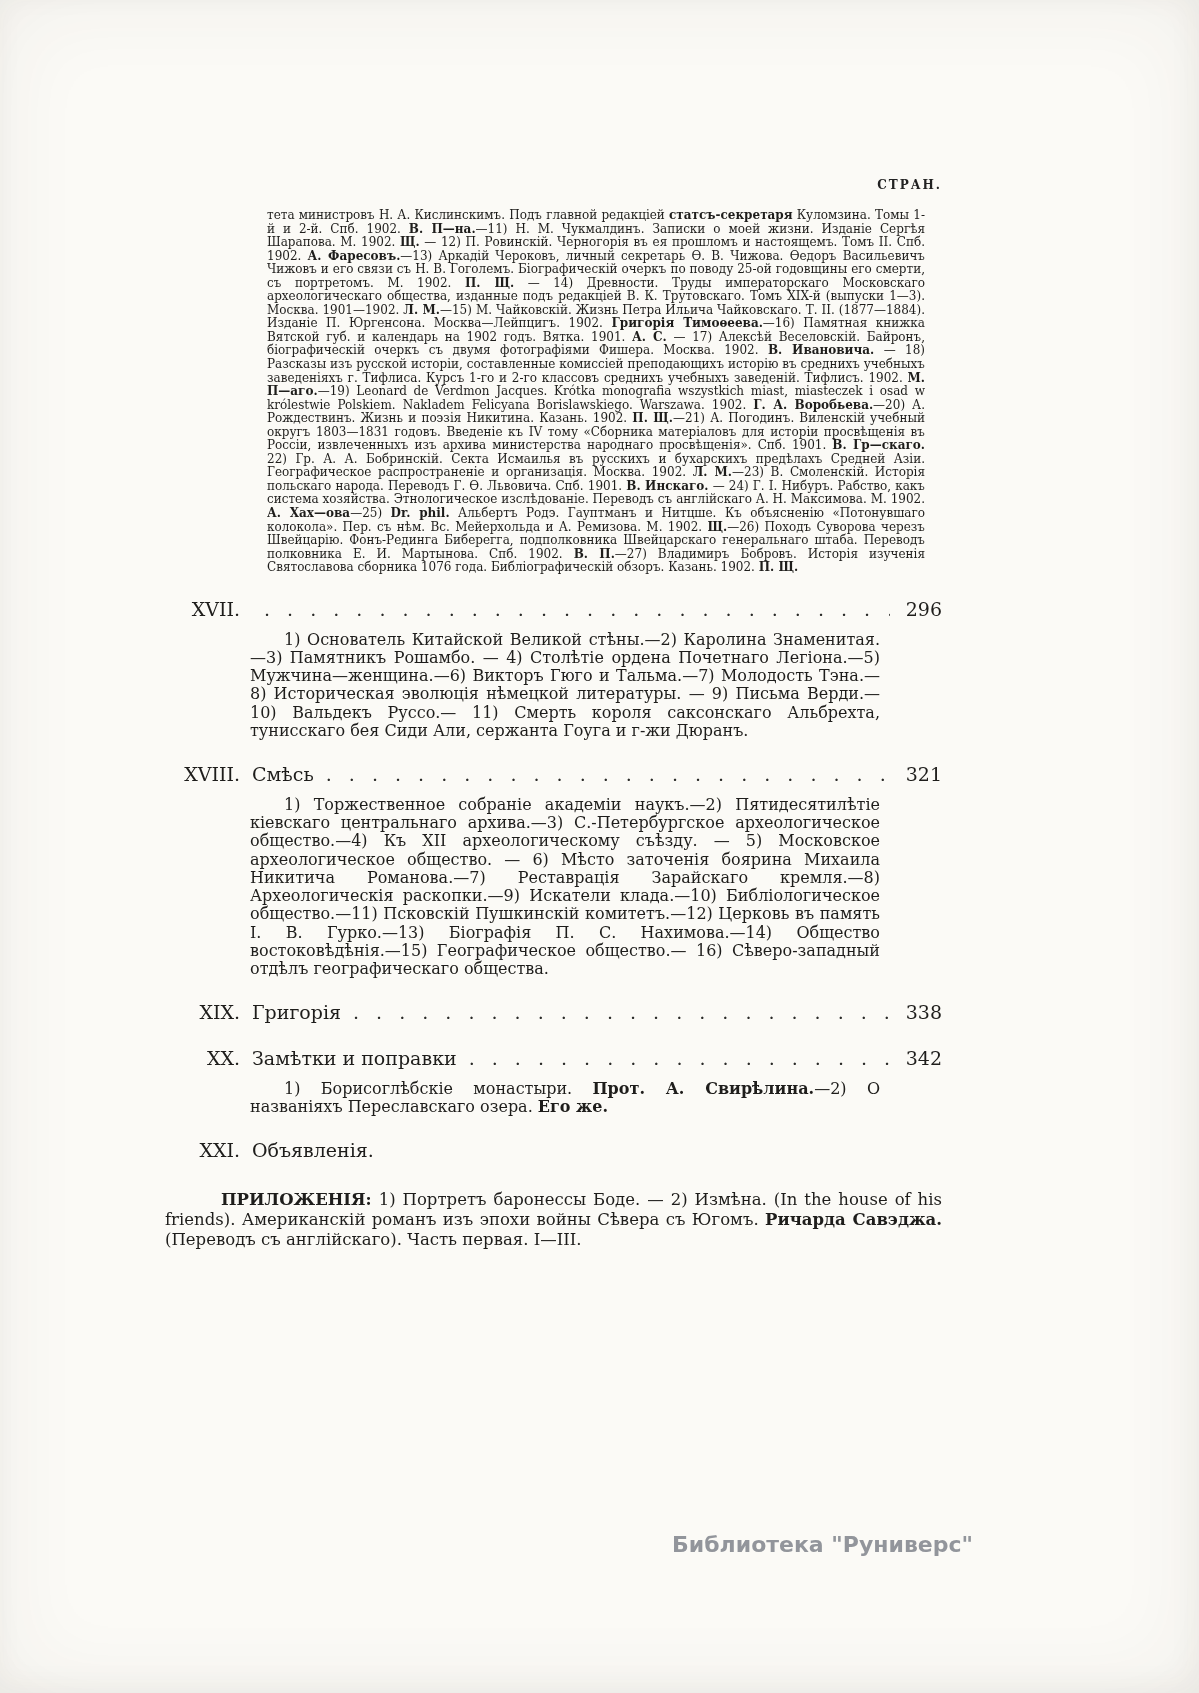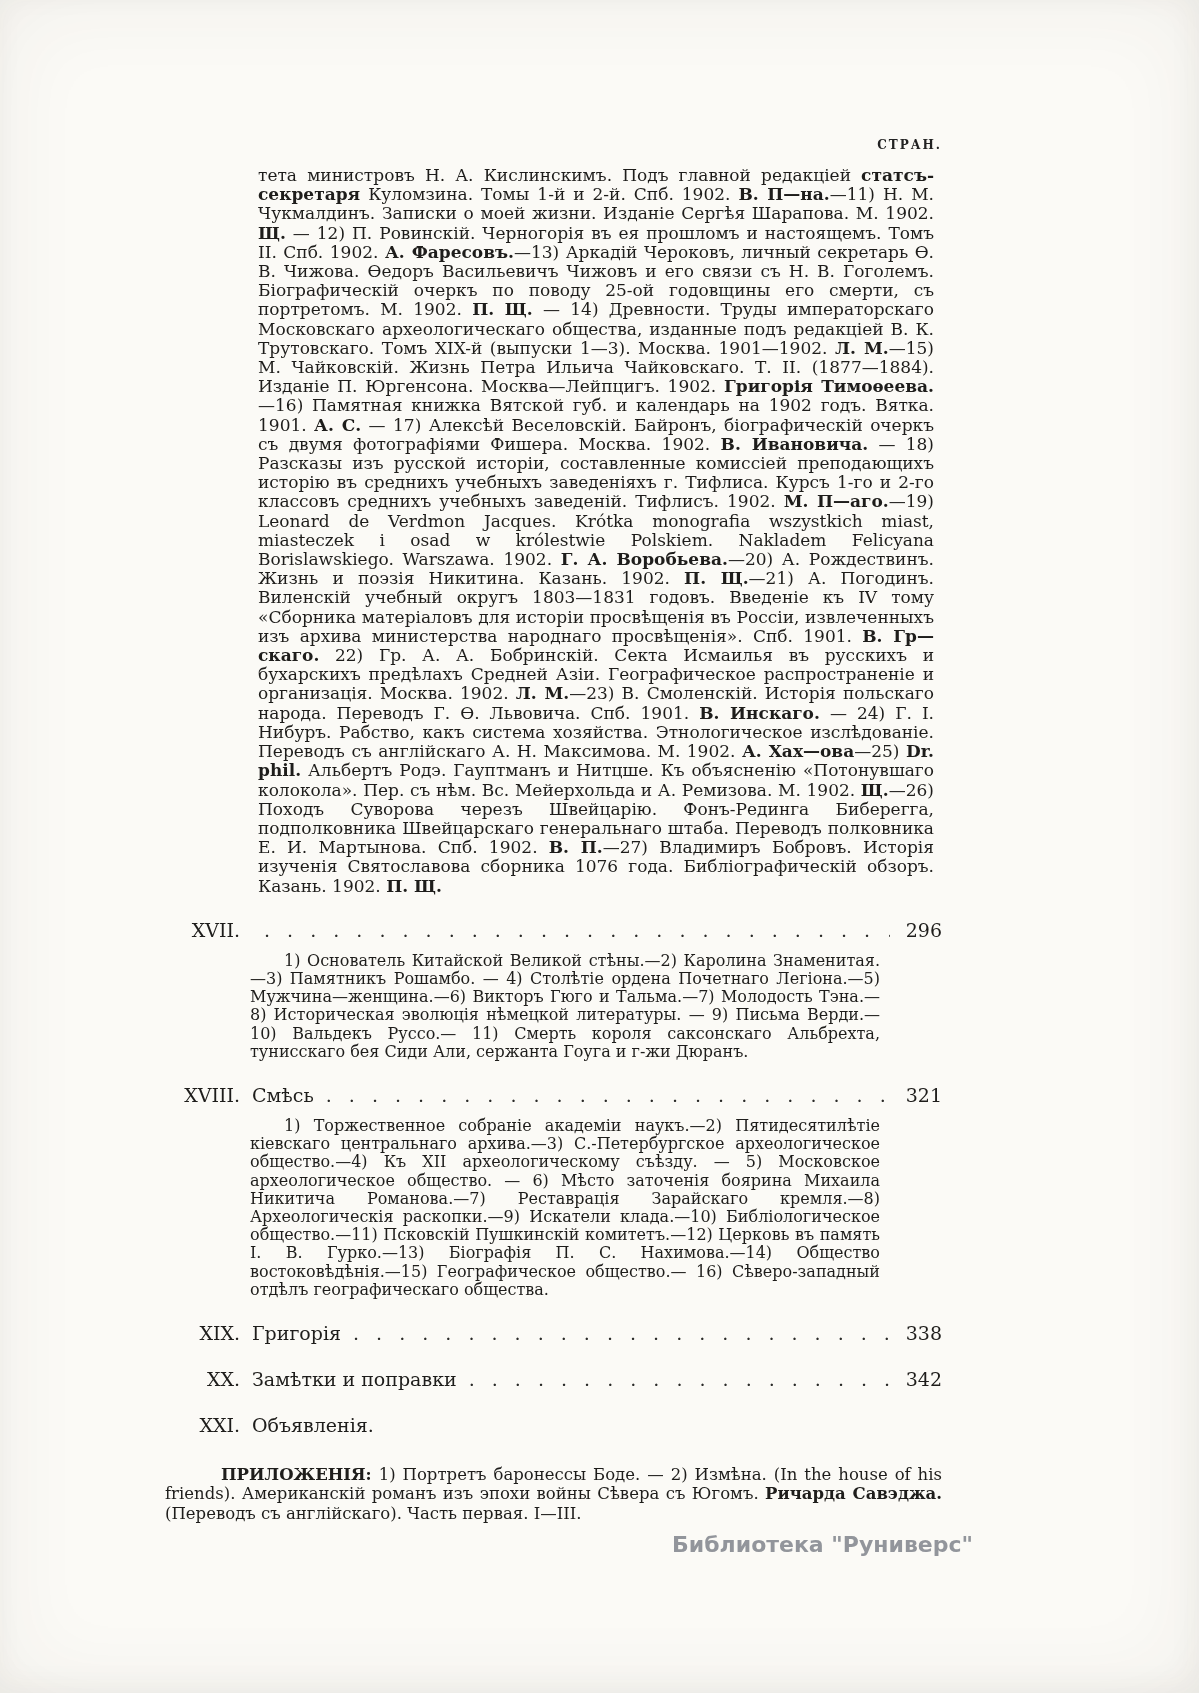--- a/index.html
+++ b/index.html
@@ -20,24 +20,25 @@
     top: 138px;
     width: 692px;
   }
   .colhead {
     font-size: 12px;
     font-weight: bold;
     letter-spacing: 2px;
     text-align: right;
     margin-bottom: 14px;
     color: #222;
+    margin-top: 40px;
   }
   .para {
-    margin: 8px;
-    font-size: 17px;
+    margin: 17px;
+    font-size: 12px;
     line-height: 1.13;
     text-align: justify;
   }
   .para b, .details b { font-weight: 700; }
   .toc-row {
     display: flex;
     align-items: flex-start;
     margin: 24px 0 0 -80px;
     font-size: 19px;
     line-height: 1.15;
@@ -120,20 +121,21 @@
       <span class="leader">. . . . . . . . . . . . . . . . . . . . . . . . . . . . . . . . . . . . . . . . . . . . .</span>
       <span class="pageno">338</span>
     </div>
 
     <div class="toc-row">
       <span class="numeral">XX.</span>
       <span class="title">Замѣтки и поправки</span>
       <span class="leader">. . . . . . . . . . . . . . . . . . . . . . . . . . . . . . . . . . . . . . . . . . . . .</span>
       <span class="pageno">342</span>
     </div>
+    <p class="details"><span>1) Борисоглѣбскіе монастыри. </span><b>Прот. А. Свирѣлина.</b><span>—2) О названіяхъ Переславскаго озера. </span><b>Его же.</b></p>
 
     <div class="toc-row">
       <span class="numeral">XXI.</span>
       <span class="title">Объявленія.</span>
       <span class="leader"></span>
       <span class="pageno"></span>
     </div>
 
     <p class="appendix"><b>ПРИЛОЖЕНІЯ:</b><span> 1) Портретъ баронессы Боде. — 2) Измѣна. (In the house of his friends). Американскій романъ изъ эпохи войны Сѣвера съ Югомъ. </span><b>Ричарда Савэджа.</b><span> (Переводъ съ англійскаго). Часть первая. I—III.</span></p>
 

